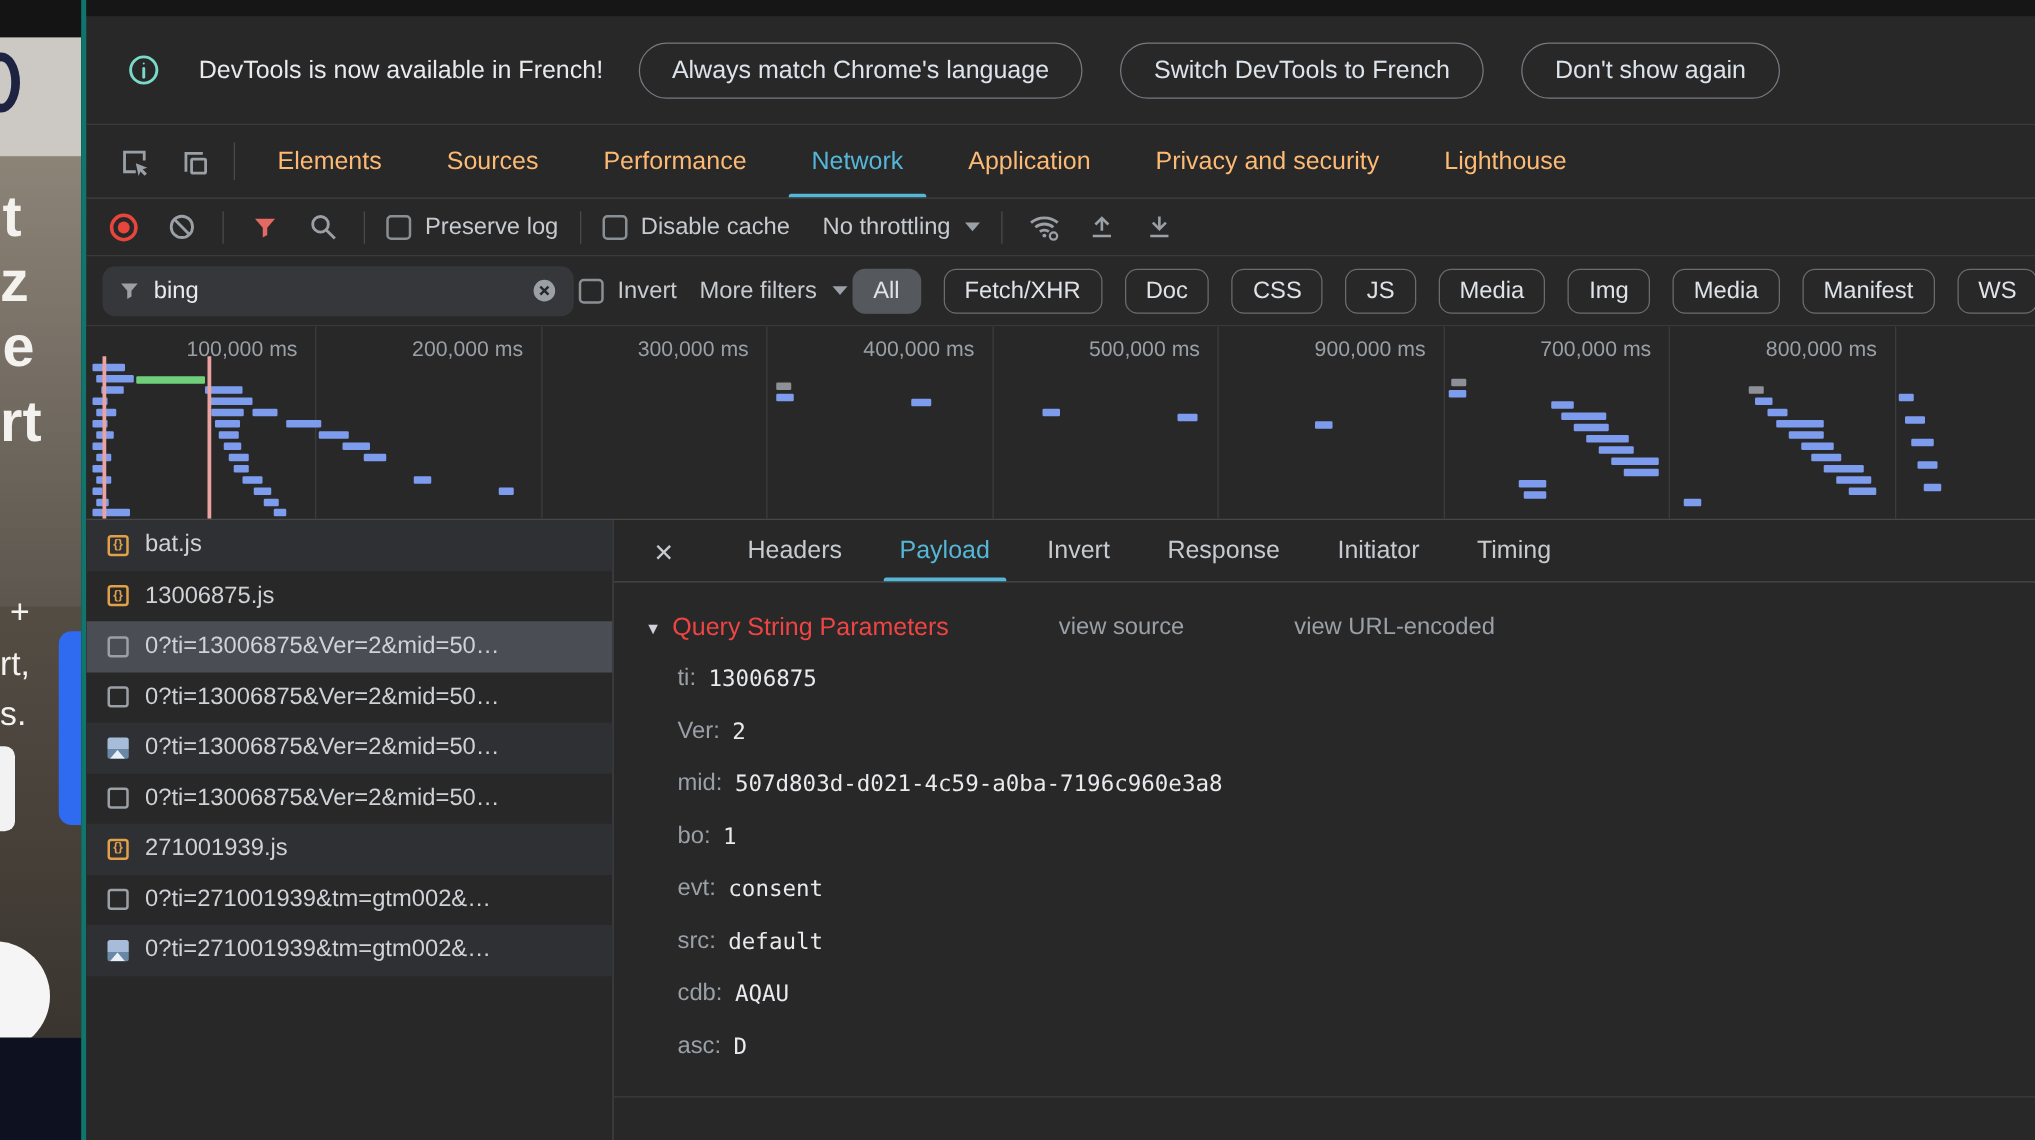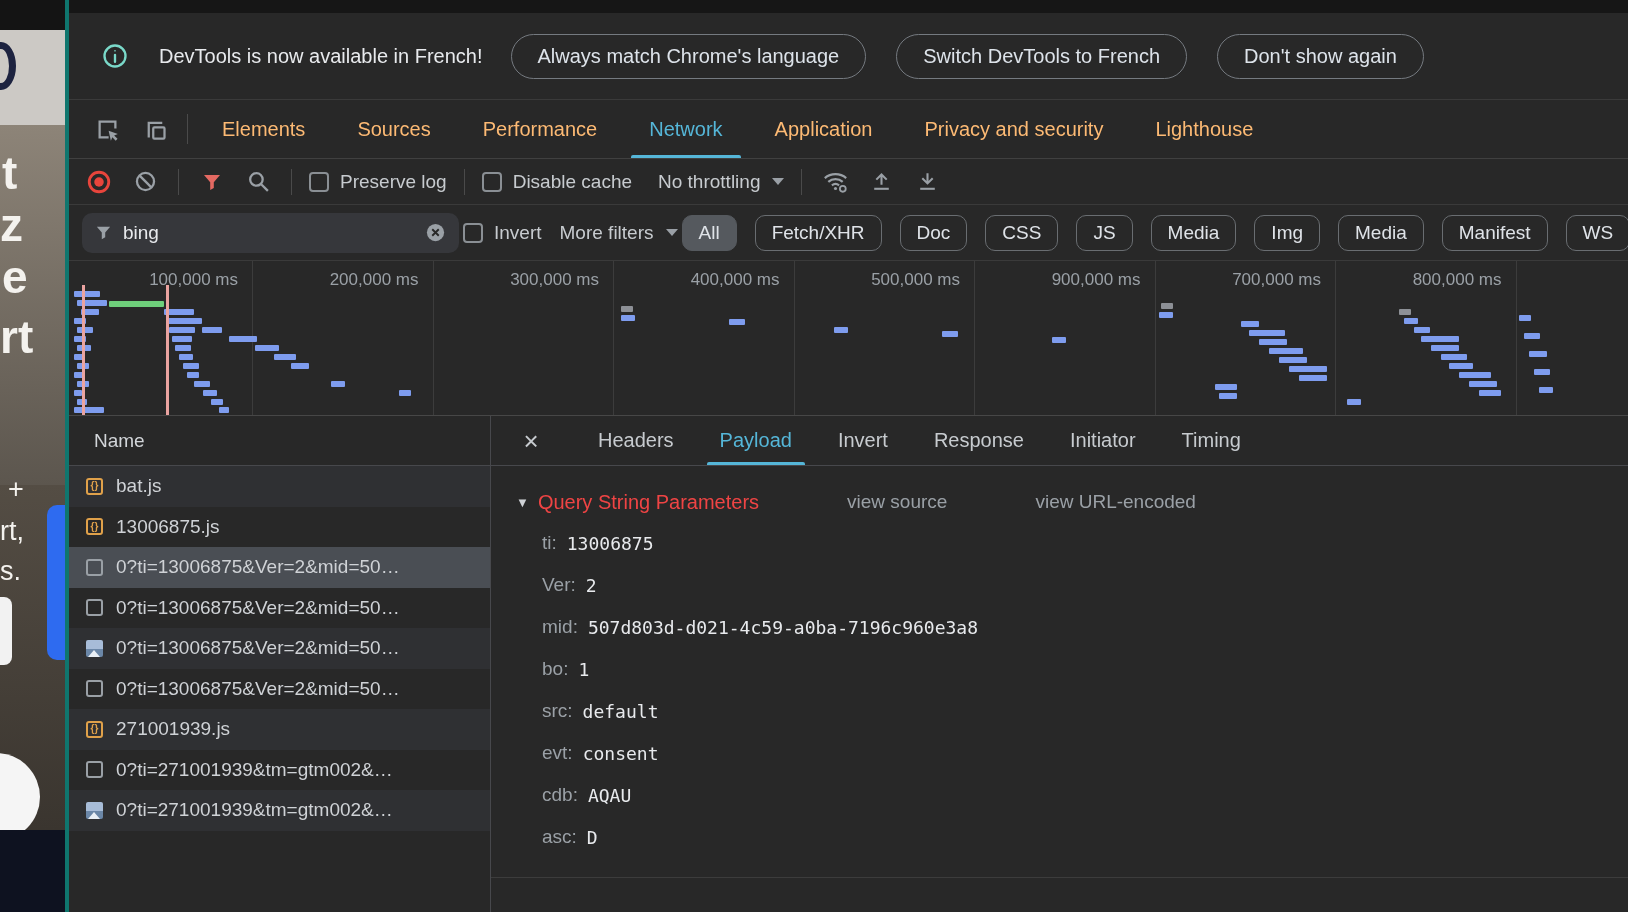--- a/index.html
+++ b/index.html
@@ -374,21 +374,20 @@
         <div class="wbar" style="left: 1460px; top: 90px; width: 18px;"></div>
         <div class="wbar" style="left: 1465px; top: 108px; width: 16px;"></div>
         <div class="wbar" style="left: 1470px; top: 126px; width: 14px;"></div>
         <div class="event-line" style="left: 13px;"></div>
         <div class="event-line" style="left: 97px;"></div>
       </div>
 
     <div class="main">
 
       <div class="requests-panel">
-        <div class="requests-header">Name</div>
         <div class="requests-rows">
 
             <div class="request-row">
               <span class="file-icon icon-script"></span>
               <span class="req-name">bat.js</span>
             </div>
 
             <div class="request-row">
               <span class="file-icon icon-script"></span>
               <span class="req-name">13006875.js</span>
@@ -471,27 +470,27 @@
                 <span class="param-key">mid</span>
                 <span class="param-value">507d803d-d021-4c59-a0ba-7196c960e3a8</span>
               </div>
 
               <div class="param-row">
                 <span class="param-key">bo</span>
                 <span class="param-value">1</span>
               </div>
 
               <div class="param-row">
+                <span class="param-key">evt</span>
+                <span class="param-value">consent</span>
+              </div>
+
+              <div class="param-row">
                 <span class="param-key">src</span>
                 <span class="param-value">default</span>
-              </div>
-
-              <div class="param-row">
-                <span class="param-key">evt</span>
-                <span class="param-value">consent</span>
               </div>
 
               <div class="param-row">
                 <span class="param-key">cdb</span>
                 <span class="param-value">AQAU</span>
               </div>
 
               <div class="param-row">
                 <span class="param-key">asc</span>
                 <span class="param-value">D</span>

